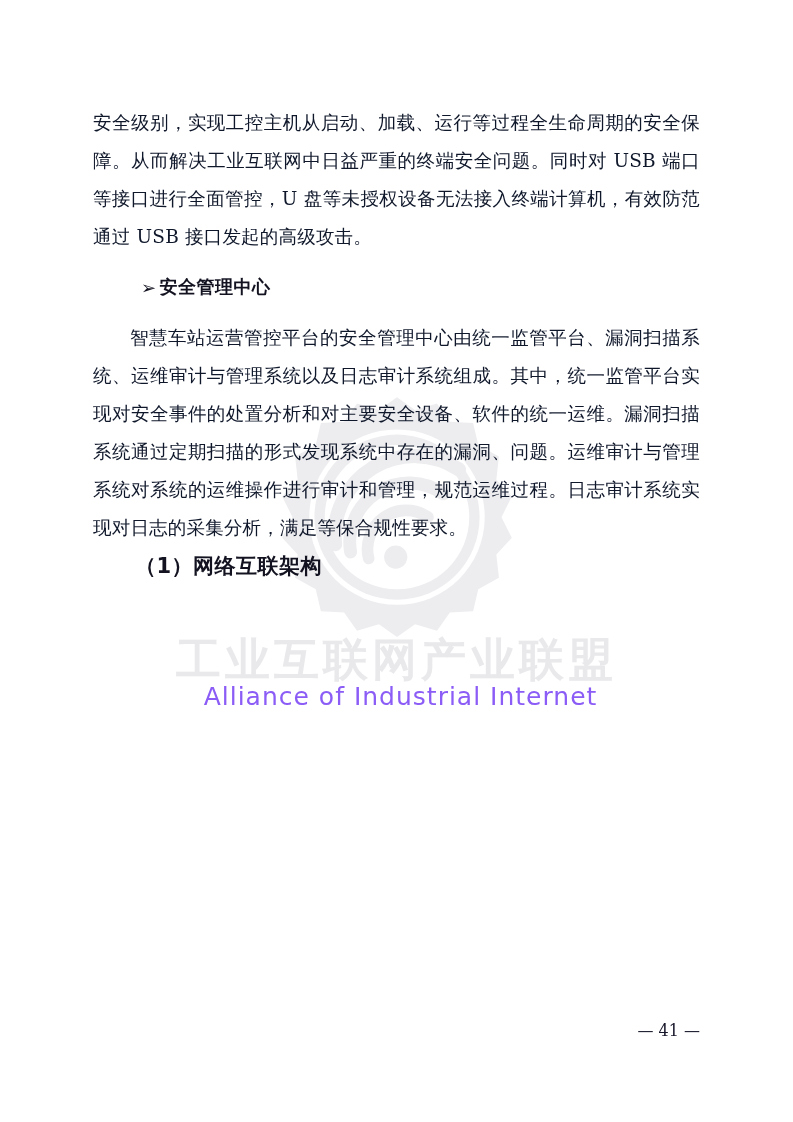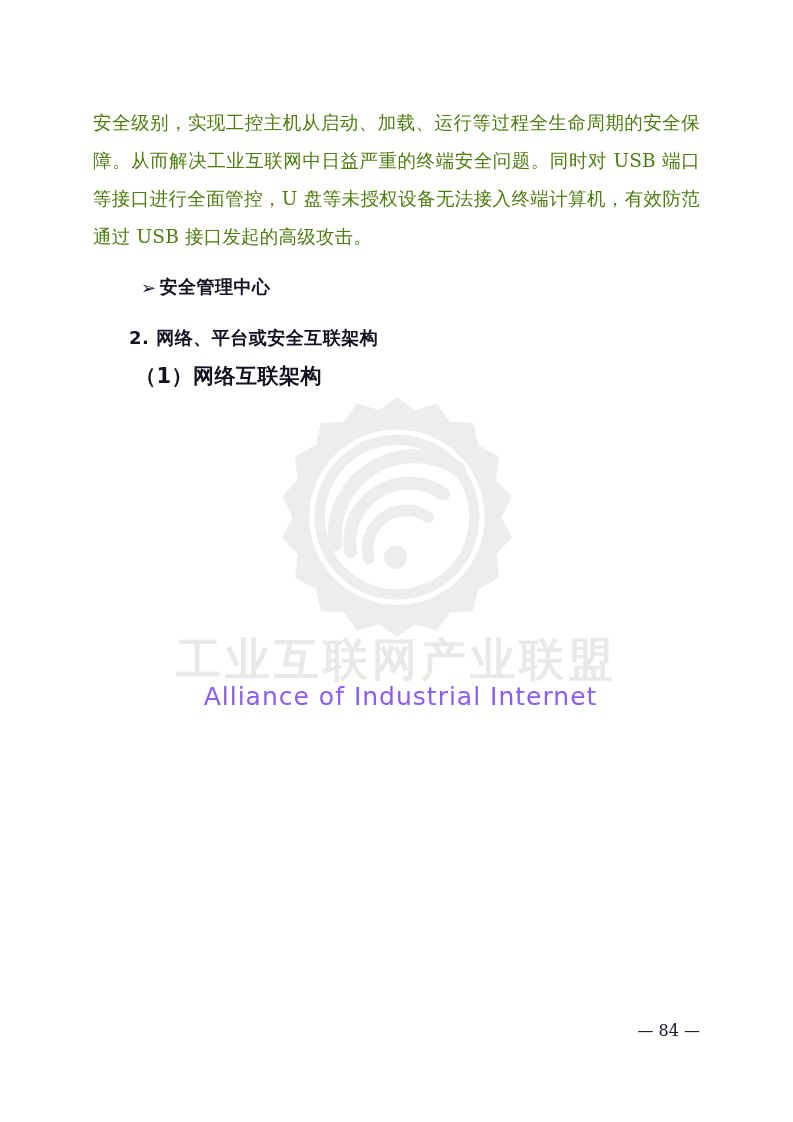--- a/index.html
+++ b/index.html
@@ -63,21 +63,21 @@
   
   .content {
     position: absolute;
     left: 93px;
     top: 104px;
     width: 607px;
     z-index: 2;
   }
   .para {
     margin: 0;
-    color: #4d7c0f;
+    color: #0f172a;
     font-size: 18.5px;
     line-height: 38px;
     text-align: justify;
     text-justify: inter-ideograph;
     text-indent: 2em;
     letter-spacing: 0.2px;
   }
   .para.flush { text-indent: 0; }
 
   .heading-bullet {
@@ -155,23 +155,23 @@
     <div class="wm-cn">工业互联网产业联盟</div>
     <div class="wm-en">Alliance of Industrial Internet</div>
   </div>
 
   <div class="content">
 
     <p class="para flush">安全级别，实现工控主机从启动、加载、运行等过程全生命周期的安全保障。从而解决工业互联网中日益严重的终端安全问题。同时对 USB 端口等接口进行全面管控，U 盘等未授权设备无法接入终端计算机，有效防范通过 USB 接口发起的高级攻击。</p>
 
     <p class="heading-bullet"><span class="tri">➢</span><span>安全管理中心</span></p>
 
+    <p class="para">智慧车站运营管控平台的安全管理中心由统一监管平台、漏洞扫描系统、运维审计与管理系统以及日志审计系统组成。其中，统一监管平台实现对安全事件的处置分析和对主要安全设备、软件的统一运维。漏洞扫描系统通过定期扫描的形式发现系统中存在的漏洞、问题。运维审计与管理系统对系统的运维操作进行审计和管理，规范运维过程。日志审计系统实现对日志的采集分析，满足等保合规性要求。</p>
 
-    <p class="heading-num">2. 网络、平台或安全互联架构</p>
 
     <p class="heading-sub">（1）网络互联架构</p>
 
 
   </div>
 
-  <div class="page-number">— 84 —</div>
+  <div class="page-number">— 41 —</div>
 
 </div>
 
 </body></html>

